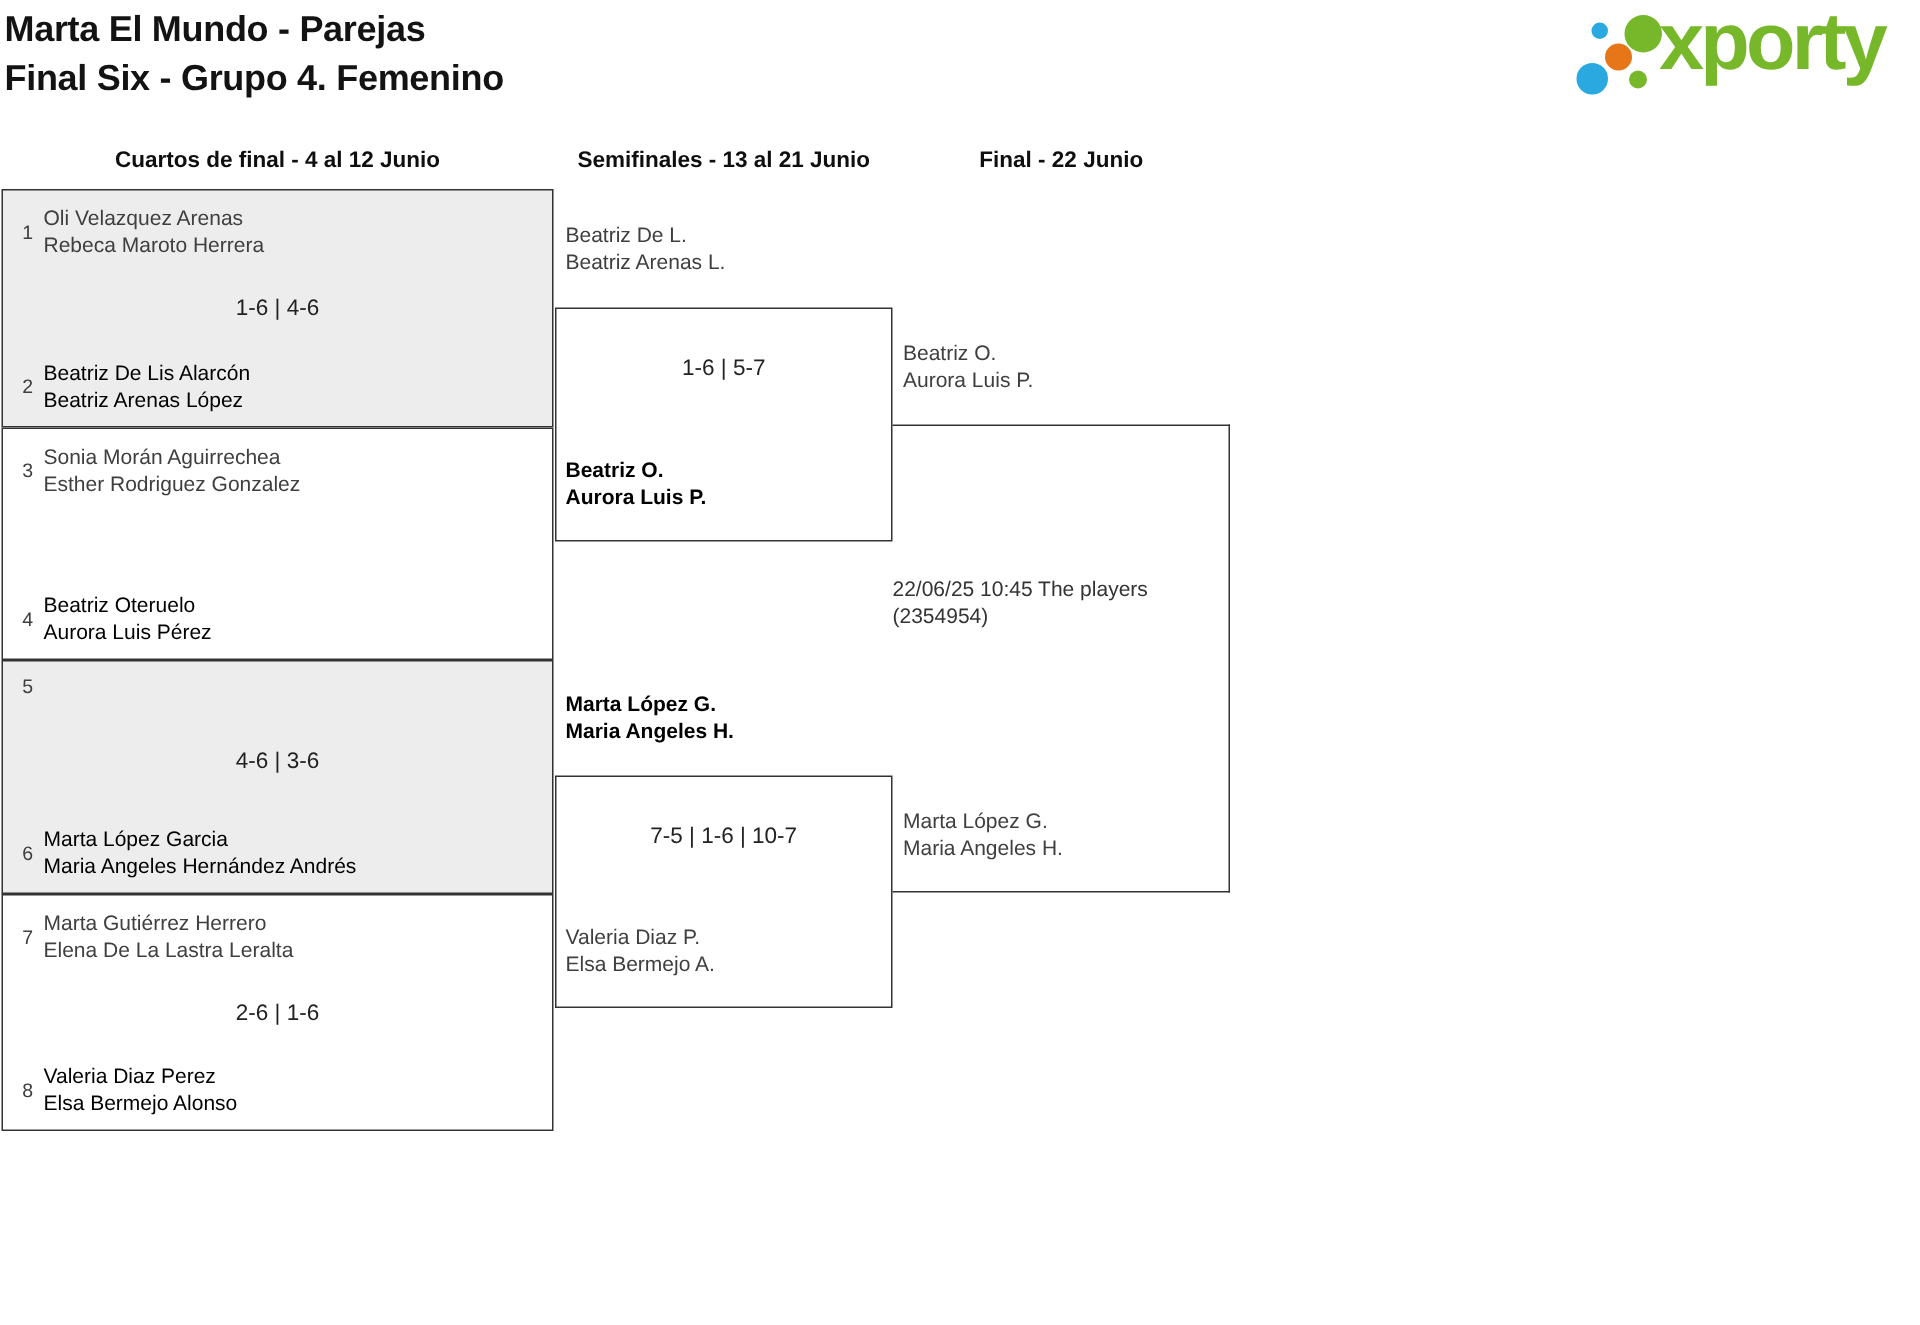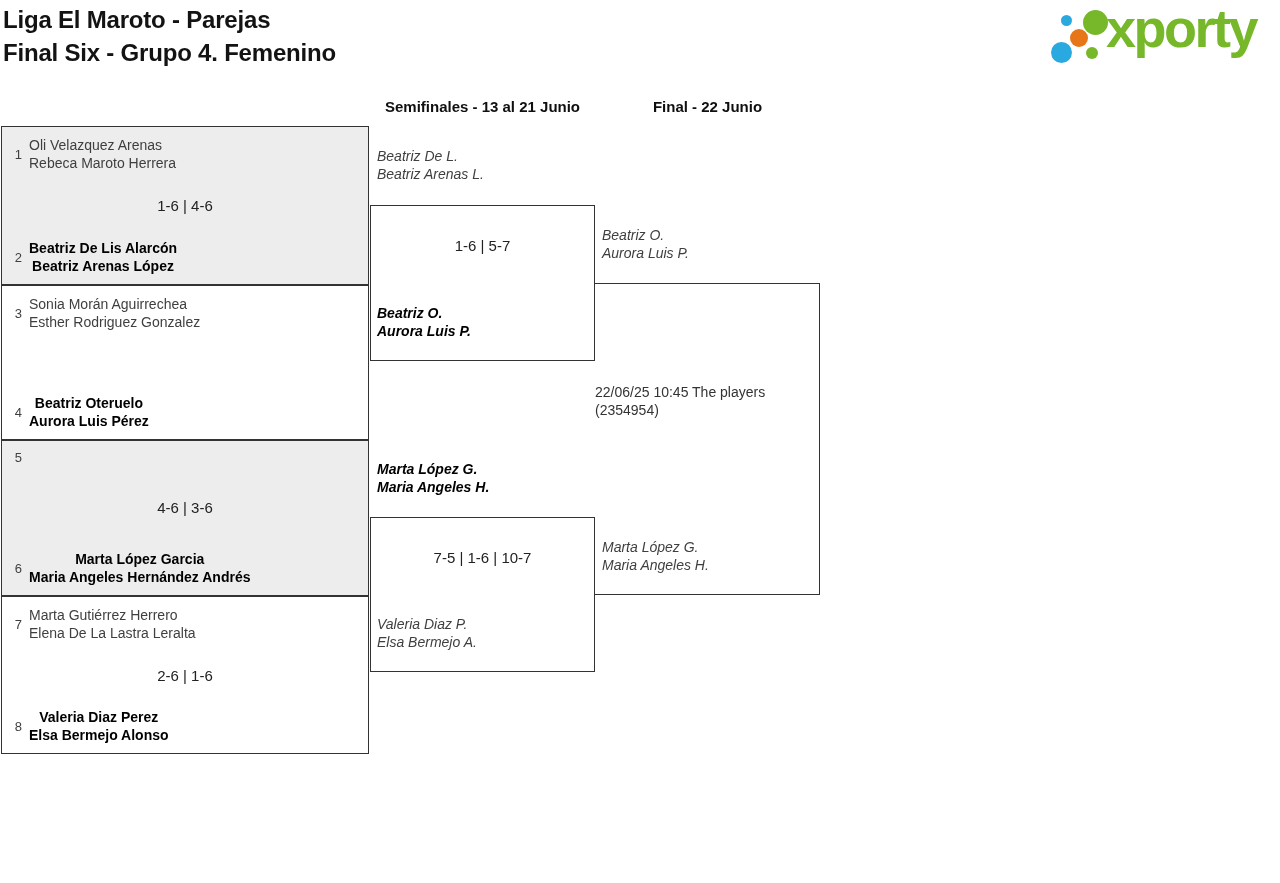--- a/index.html
+++ b/index.html
@@ -47,35 +47,35 @@
   }
   .qf-box.shaded { background:#ededed; }
   .qf-1 { top:126px; height:159px; }
   .qf-2 { top:285px; height:155px; }
   .qf-3 { top:440px; height:156px; }
   .qf-4 { top:596px; height:158px; }
 
   .team-row { display:flex; align-items:center; gap:7px; }
   .seed { width:12px; text-align:right; font-size:13px; color:#3f3f3f; flex:none; }
   .players { font-size:14px; line-height:18px; color:#3f3f3f; }
-  .team-row.winner .players { font-weight:700; color:#000;text-align:center; }
+  .team-row.winner .players { font-weight:400; color:#000; }
 
   .score-row { text-align:center; font-size:15px; color:#222; }
 
   
   .sf-box {
     position:absolute; left:370px; width:225px;
     border:1px solid #333; background:transparent;
   }
   .sf-box-1 { top:205px; height:156px; }
   .sf-box-2 { top:517px; height:155px; }
 
   .float-label {
     position:absolute; left:377px;
-    font-size:14px; line-height:18px; color:#3f3f3f;font-style:italic;
+    font-size:14px; line-height:18px; color:#3f3f3f;
   }
   .float-label.winner { font-weight:700; color:#000; }
   .float-score {
     position:absolute; left:370px; width:225px; text-align:center;
     font-size:15px; color:#222;
   }
   .sf1-team1 { top:147px; }
   .sf1-score { top:237px; }
   .sf1-team2 { top:304px; }
   .sf2-team1 { top:460px; }
@@ -94,33 +94,34 @@
     position:absolute; left:595px; top:383px; width:225px; text-align:left;
     font-size:14px; line-height:18px; color:#333;
   }
 </style>
 </head>
 <body>
 
 <div class="canvas">
 
   <div class="page-title">
-    <div>Liga El Maroto - Parejas</div>
+    <div>Marta El Mundo - Parejas</div>
     <div>Final Six - Grupo 4. Femenino</div>
   </div>
 
   <div class="logo">
     <span class="dot dot-blue-sm"></span>
     <span class="dot dot-green-lg"></span>
     <span class="dot dot-orange"></span>
     <span class="dot dot-blue-lg"></span>
     <span class="dot dot-green-sm"></span>
     <span class="wordmark">xporty</span>
   </div>
 
+  <div class="col-header qf">Cuartos de final - 4 al 12 Junio</div>
   <div class="col-header sf">Semifinales - 13 al 21 Junio</div>
   <div class="col-header fi">Final - 22 Junio</div>
 
   <div class="qf-box qf-1 shaded">
     <div class="team-row">
       <span class="seed">1</span>
       <span class="players">
         <span>Oli Velazquez Arenas</span><br>
         <span>Rebeca Maroto Herrera</span>
       </span>

